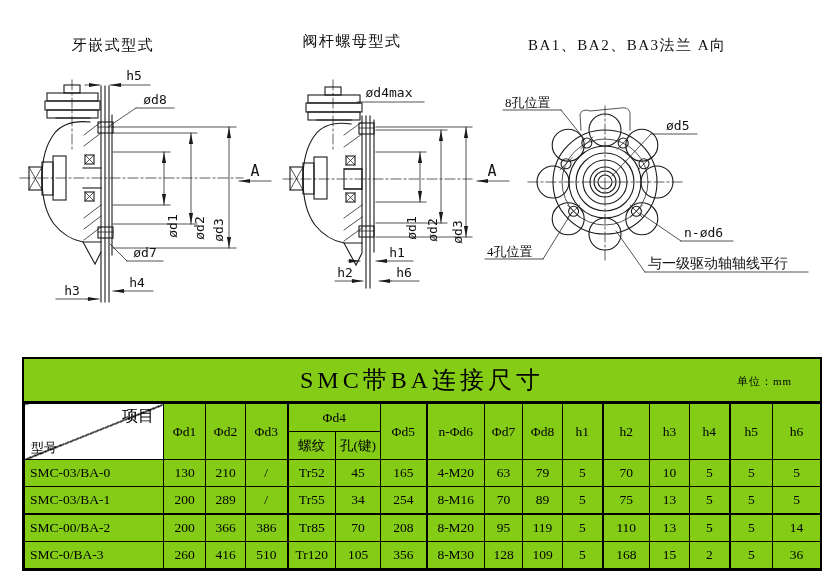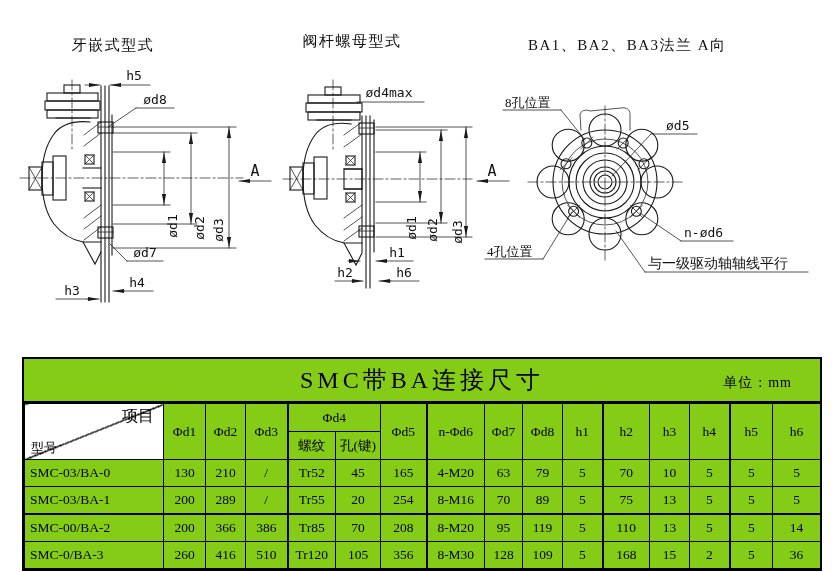--- a/index.html
+++ b/index.html
@@ -11,21 +11,21 @@
   svg text{stroke:none;fill:#111;}
   .lbl{font:13px "DejaVu Sans Mono", monospace;}
   .lblA{font:15px "DejaVu Sans Mono", monospace;}
   .dtitle{font:15px "Liberation Serif", serif;letter-spacing:1.5px;}
   .note{font:13px "Liberation Serif", serif;}
   .note14{font:14px "Liberation Serif", serif;}
 
   .tblwrap{position:absolute;left:22px;top:357px;width:796px;border:2px solid #000;background:#84cc16;}
   .titlebar{position:relative;height:42px;border-bottom:2px solid #000;}
   .titlebar .t{text-align:center;font-size:24px;letter-spacing:4px;line-height:42px;font-weight:normal;}
-  .titlebar .u{position:absolute;right:28px;top:15px;font-size:14px;letter-spacing:1px;}
+  .titlebar .u{position:absolute;right:28px;top:15px;font-size:11px;letter-spacing:1px;}
   table{border-collapse:collapse;table-layout:fixed;width:100%;}
   th,td{border:1px solid #000;font-size:13.5px;font-weight:normal;text-align:center;
         padding:0;height:26px;overflow:hidden;white-space:nowrap;}
   thead th{height:27px;}
   td.model{text-align:left;padding-left:5px;}
   .bR{border-right-width:2px !important;}
   tr.sep td{border-bottom-width:2px;}
   .diag{position:relative;
         background:linear-gradient(to bottom right,
           #fff calc(50% - 0.7px), #000 calc(50% - 0.7px),
@@ -349,21 +349,21 @@
         <td class="bR">5</td>
         <td>5</td>
         <td>5</td>
       </tr>
       <tr class="sep">
         <td class="model">SMC-03/BA-1</td>
         <td>200</td>
         <td>289</td>
         <td class="bR">/</td>
         <td>Tr55</td>
-        <td>20</td>
+        <td>34</td>
         <td class="bR">254</td>
         <td>8-M16</td>
         <td>70</td>
         <td>89</td>
         <td class="bR">5</td>
         <td>75</td>
         <td>13</td>
         <td class="bR">5</td>
         <td>5</td>
         <td>5</td>

